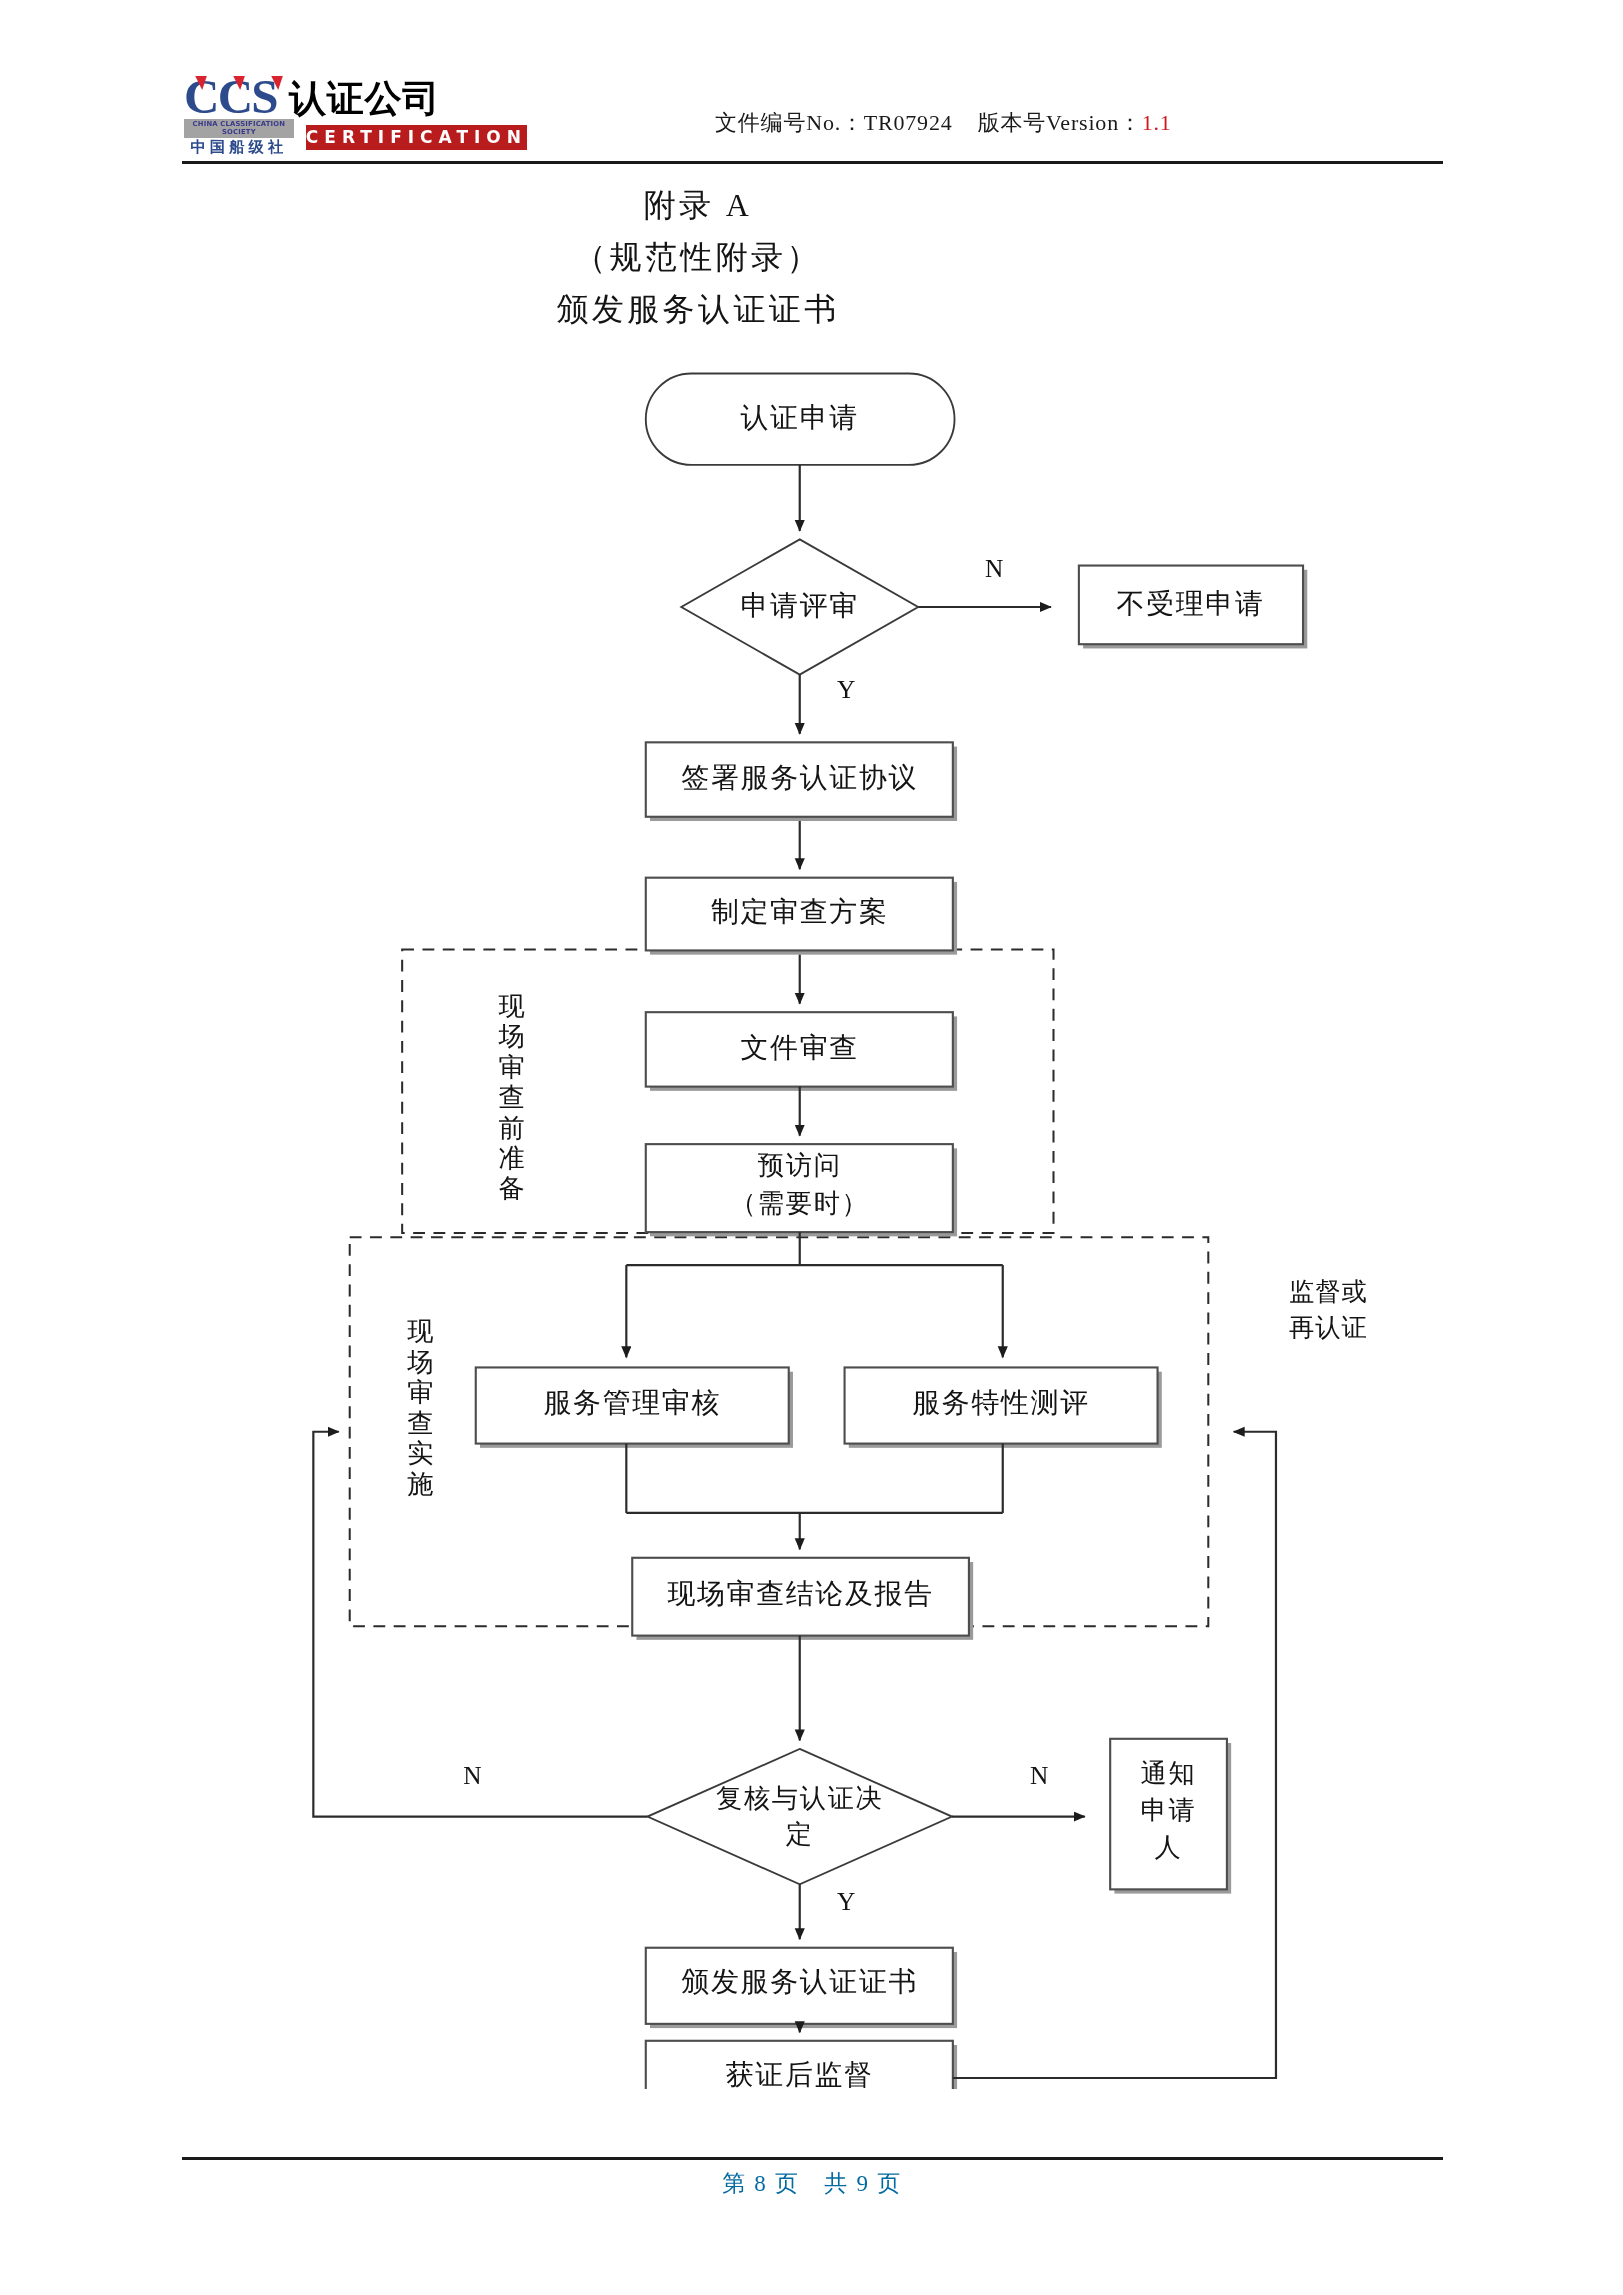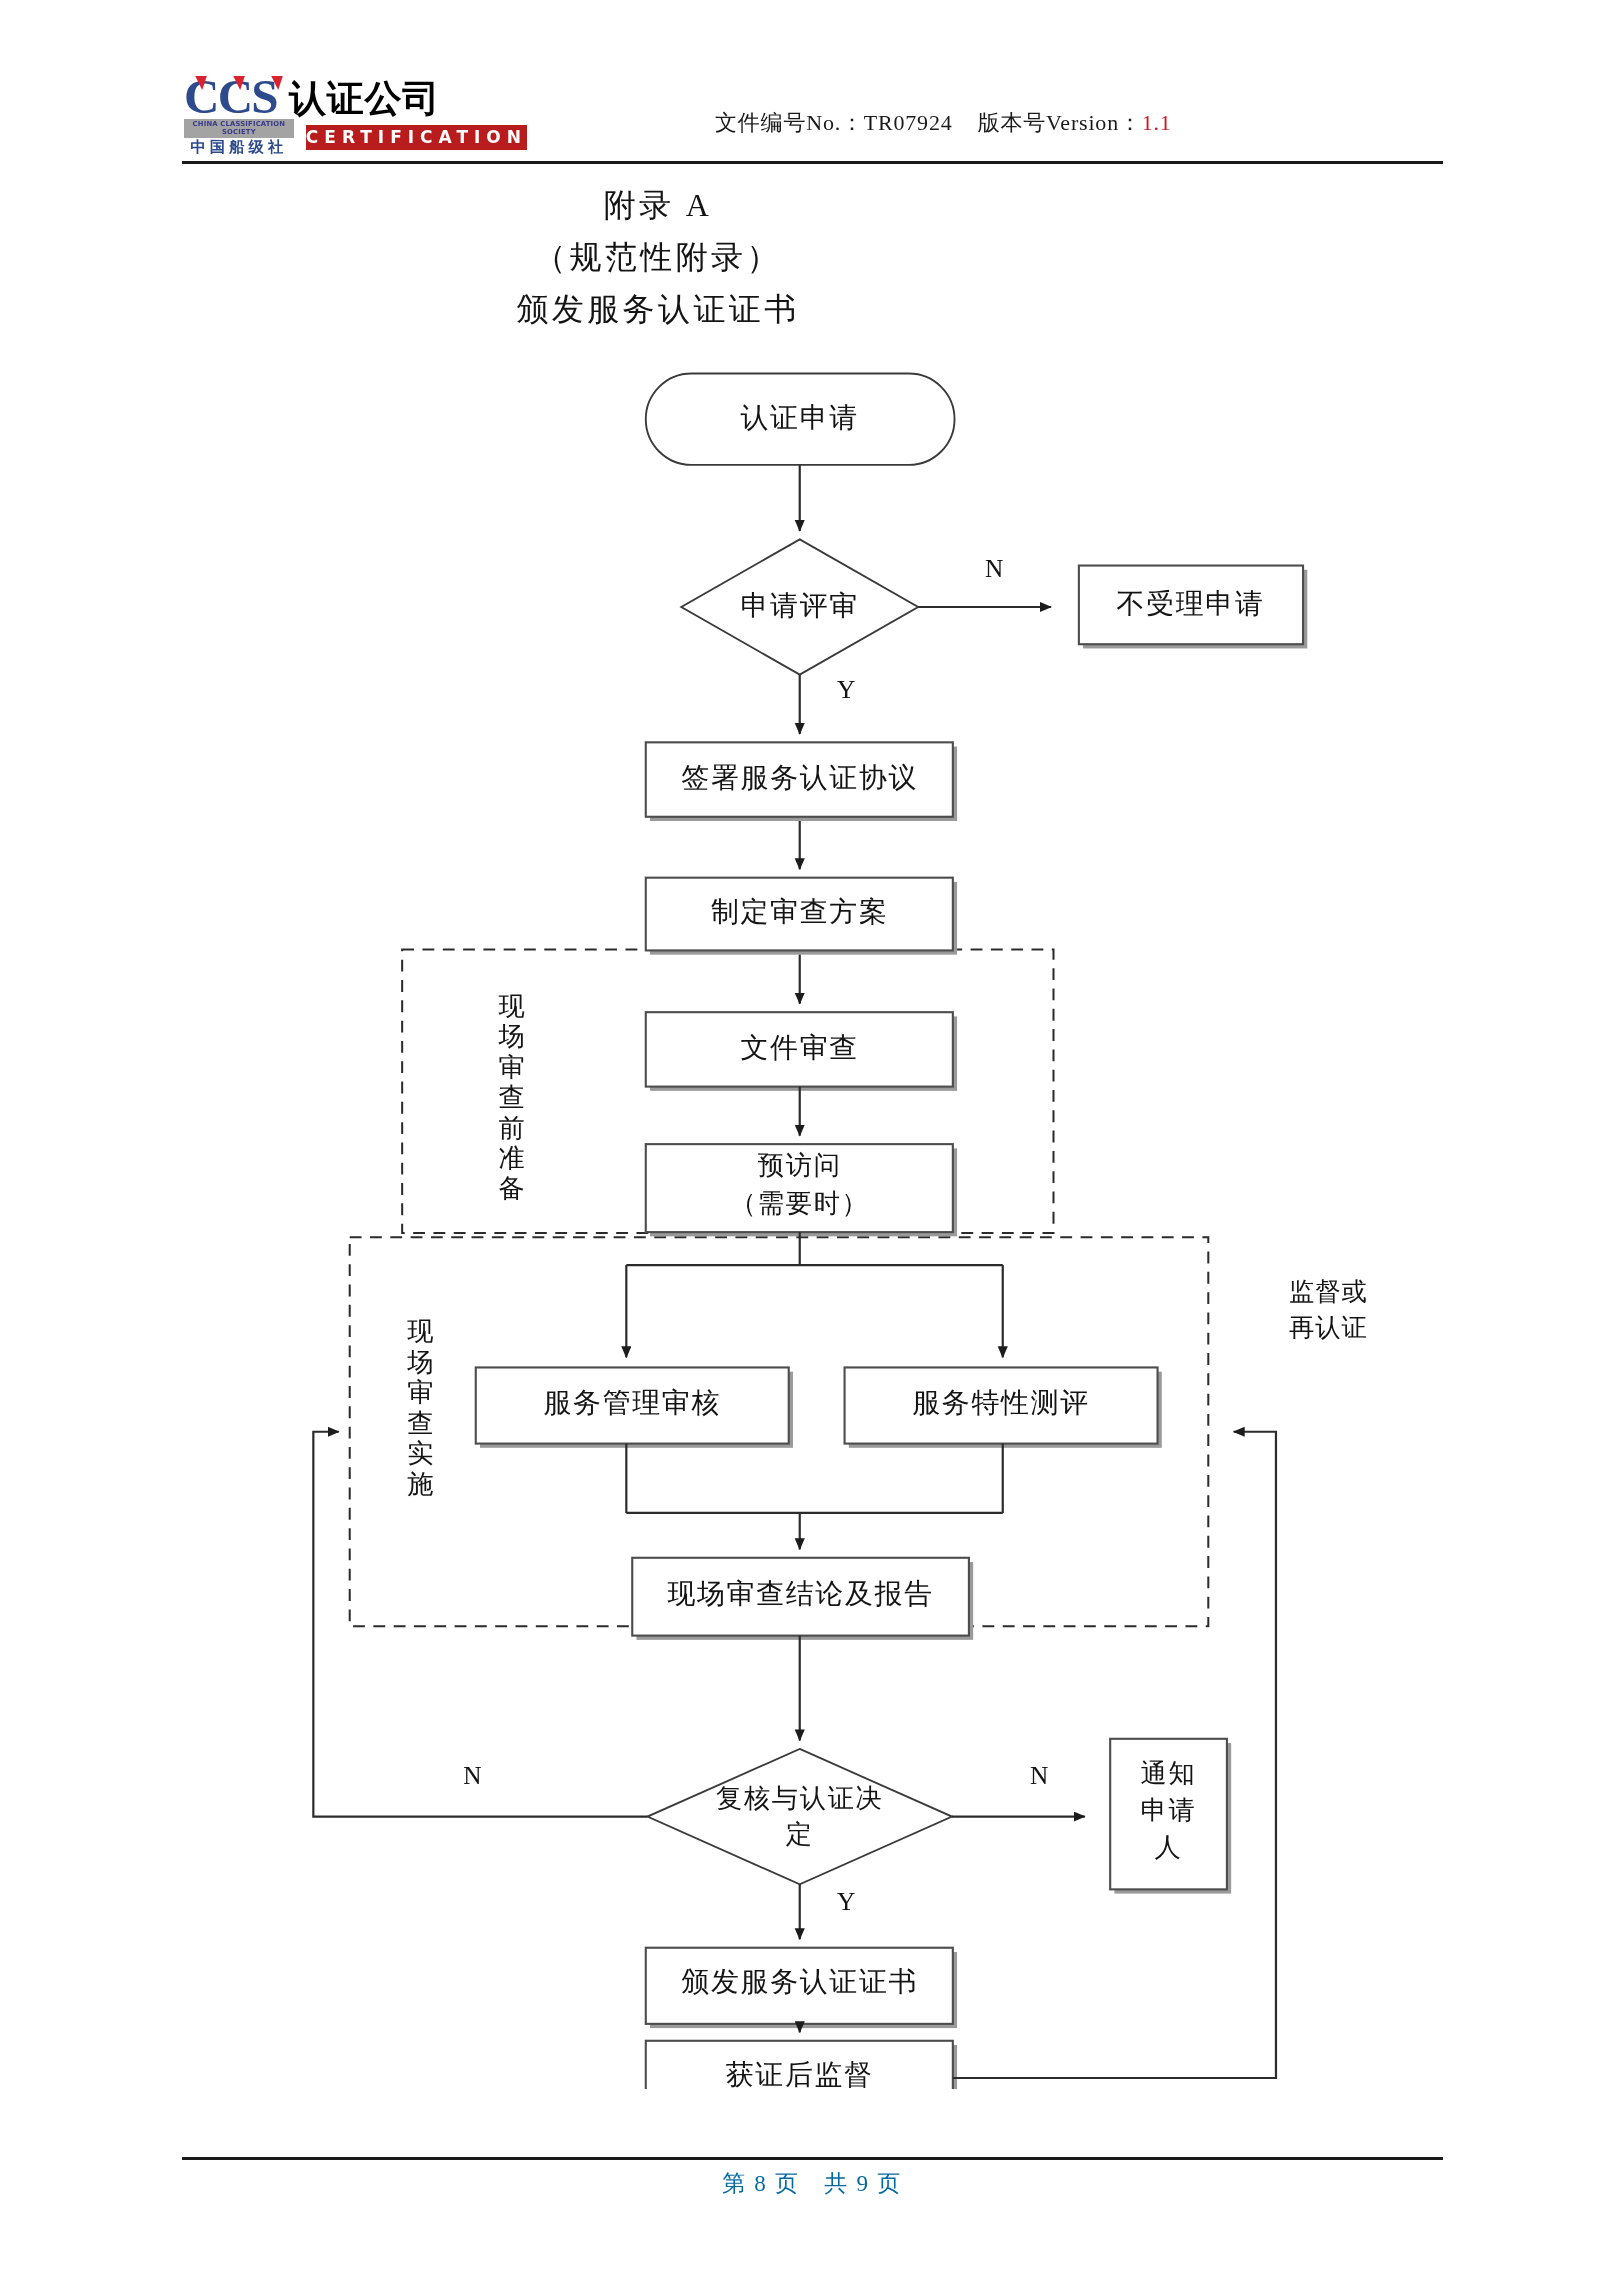--- a/index.html
+++ b/index.html
@@ -63,21 +63,21 @@
     font-family:"Liberation Serif","DejaVu Serif",serif;
     font-size:22px;letter-spacing:0.8px;white-space:nowrap;
   }
   .doc-meta .ver-val{color:#d0171e;}
   .header-rule{
     position:absolute;left:182px;top:161px;width:1261px;height:3.4px;
     background:#1a1a1a;
   }
 
   
-  .titles{position:absolute;left:0;top:179px;width:1316px;text-align:center;}
+  .titles{position:absolute;left:0;top:179px;width:1316px;text-align:center;padding-left:40px;}
   .title-line{
     font-family:"Liberation Serif","DejaVu Serif",serif;
     font-size:32px;line-height:52px;letter-spacing:3.4px;
     color:#141414;
   }
 
   
   .flow-wrap{position:absolute;left:0;top:338px;width:1624px;height:1751px;}
   svg.flow{display:block;width:1624px;height:1751px;}
   .nd-text{

